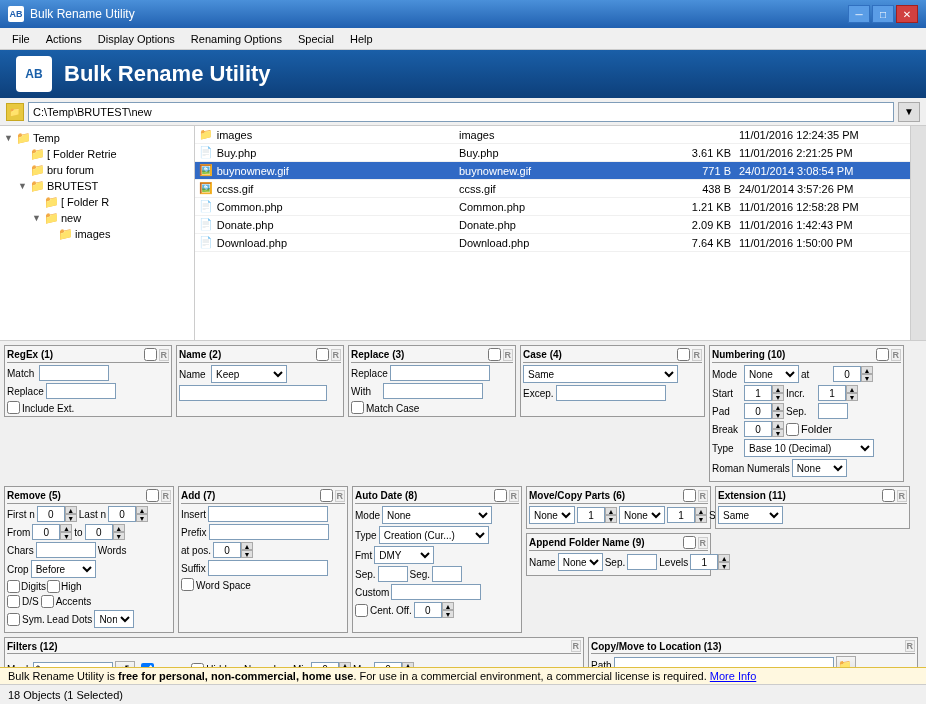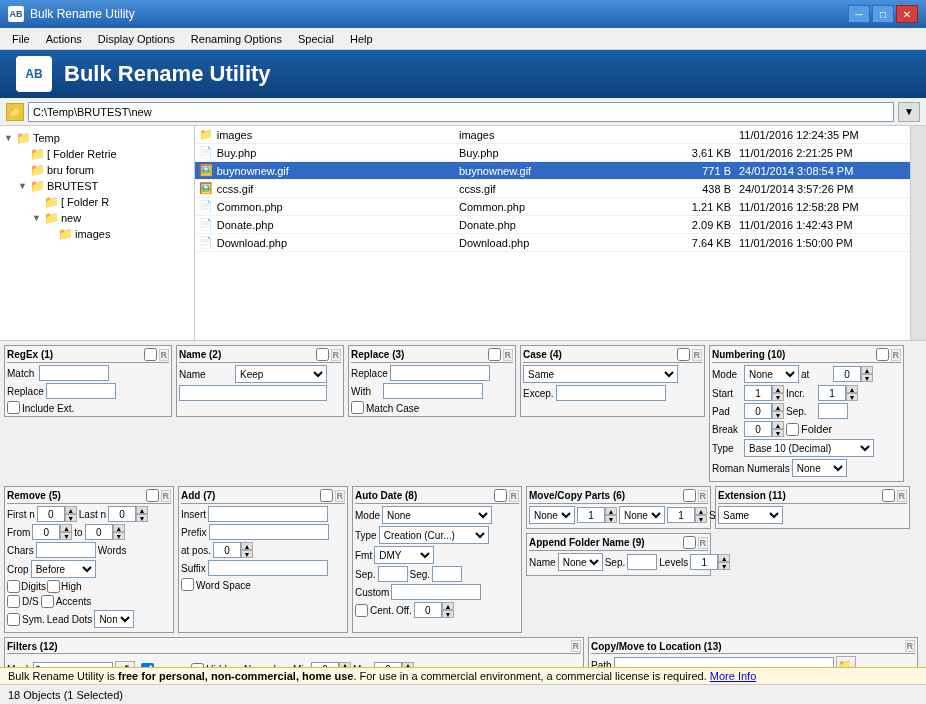--- a/index.html
+++ b/index.html
@@ -54,21 +54,21 @@
     .scroll-bar { width: 16px; background: #e0e0e0; border-left: 1px solid #ccc; }
     
     .panel { border: 1px solid #999; background: #f5f5f5; padding: 2px; }
     .panel-title { font-size: 10px; font-weight: bold; color: #000; border-bottom: 1px solid #999; margin-bottom: 2px; padding-bottom: 1px; display: flex; align-items: center; justify-content: space-between; }
     
     .form-row { display: flex; align-items: center; gap: 2px; margin-bottom: 2px; }
     .form-label { font-size: 10px; min-width: 30px; }
     .form-input { height: 16px; border: 1px solid #7f9db9; padding: 0 2px; font-size: 10px; background: white; }
     .form-input-md { width: 70px; }
     .form-select { height: 18px; border: 1px solid #7f9db9; font-size: 10px; background: white; }
-    .form-select-md { width: 92px; margin-left: 24px; }
+    .form-select-md { width: 76px; }
     
     .spin-input { display: flex; align-items: center; }
     .spin-input input { width: 28px; height: 16px; border: 1px solid #7f9db9; padding: 0 2px; font-size: 10px; text-align: center; }
     .spin-btns { display: flex; flex-direction: column; }
     .spin-btn { width: 12px; height: 8px; background: #e0e0e0; border: 1px solid #aaa; display: flex; align-items: center; justify-content: center; font-size: 7px; cursor: pointer; line-height: 1; }
     
     .checkbox-row { display: flex; align-items: flex-end; gap: 2px; font-size: 10px; }
     
     
     .panels-row1 { display: grid; grid-template-columns: 168px 168px 168px 185px 195px; gap: 4px; padding: 4px 4px 0 4px; }

